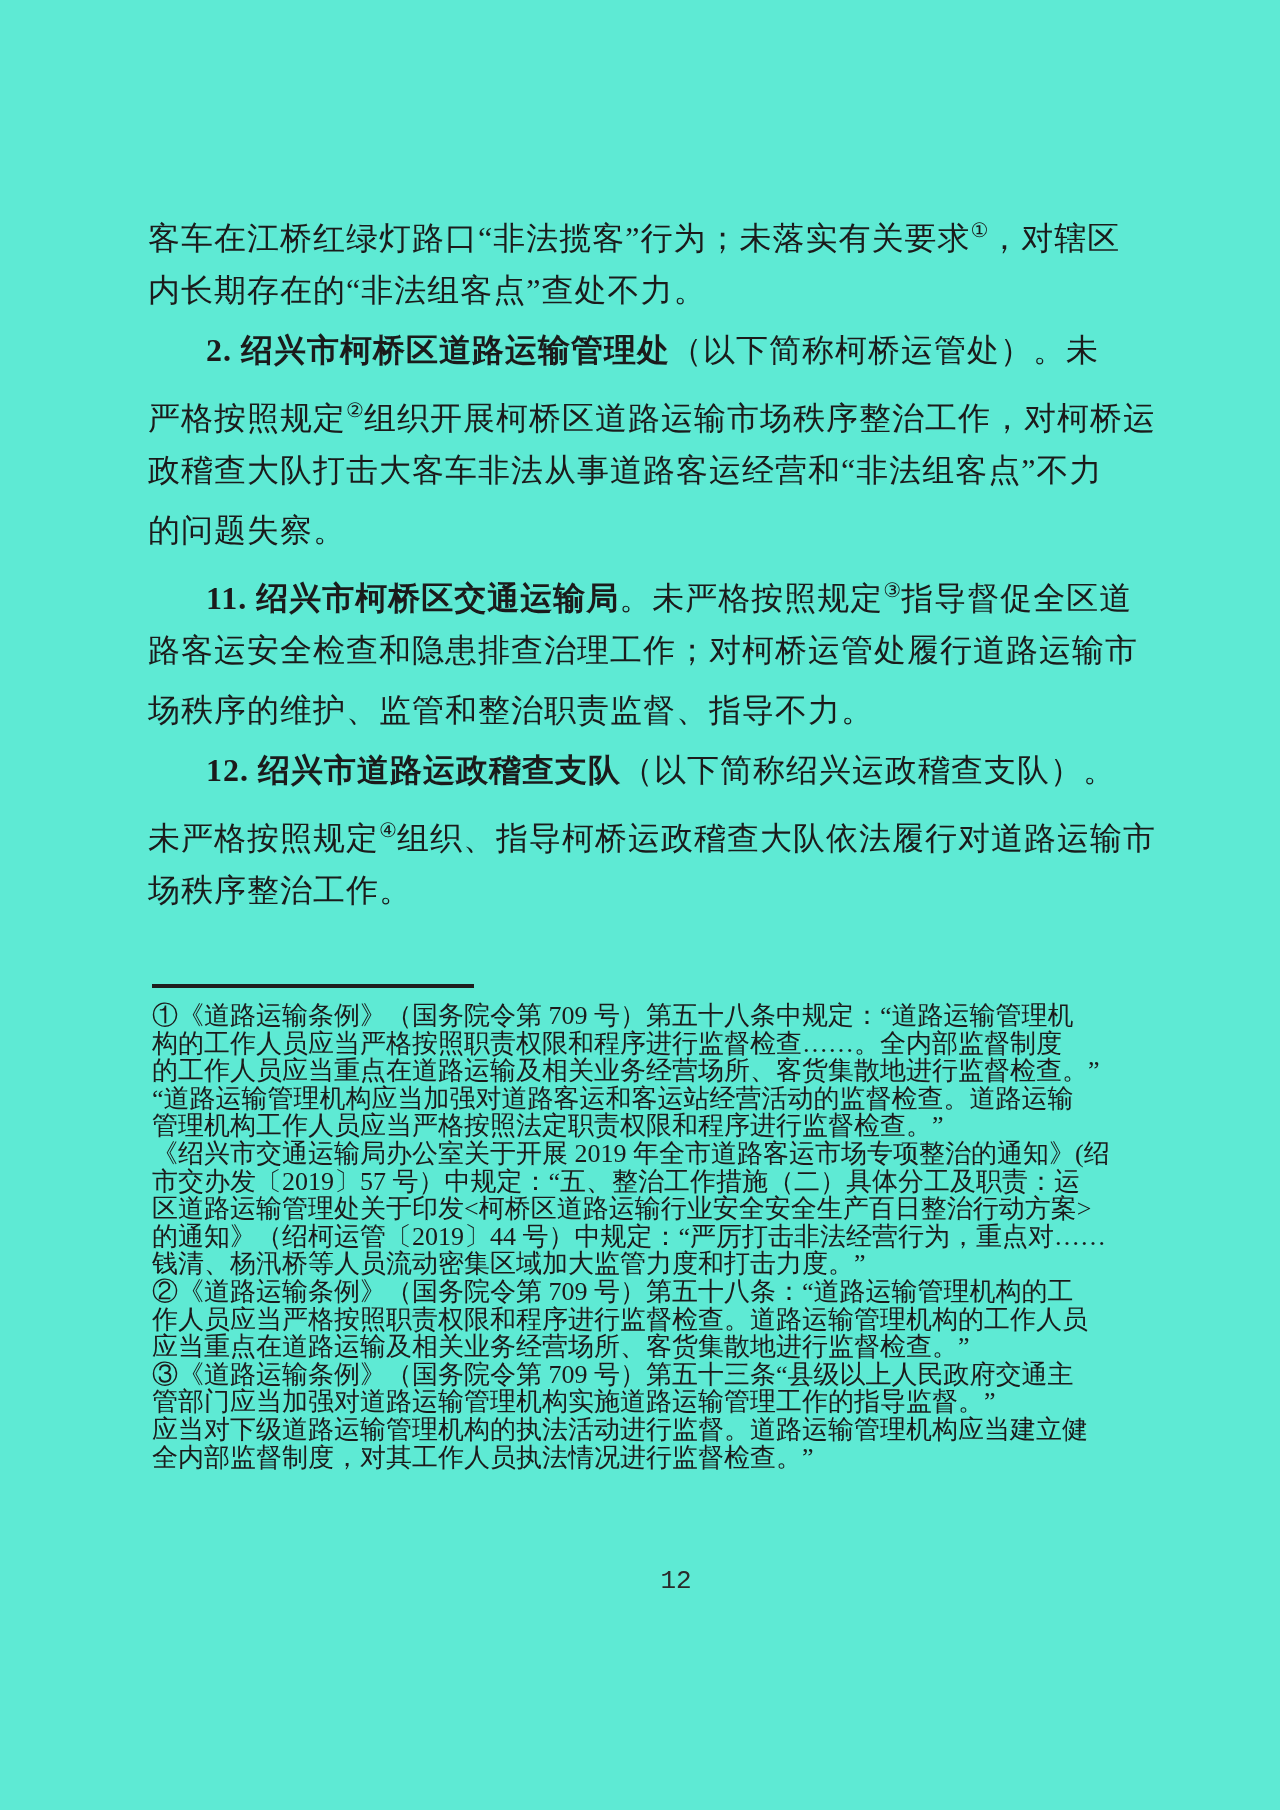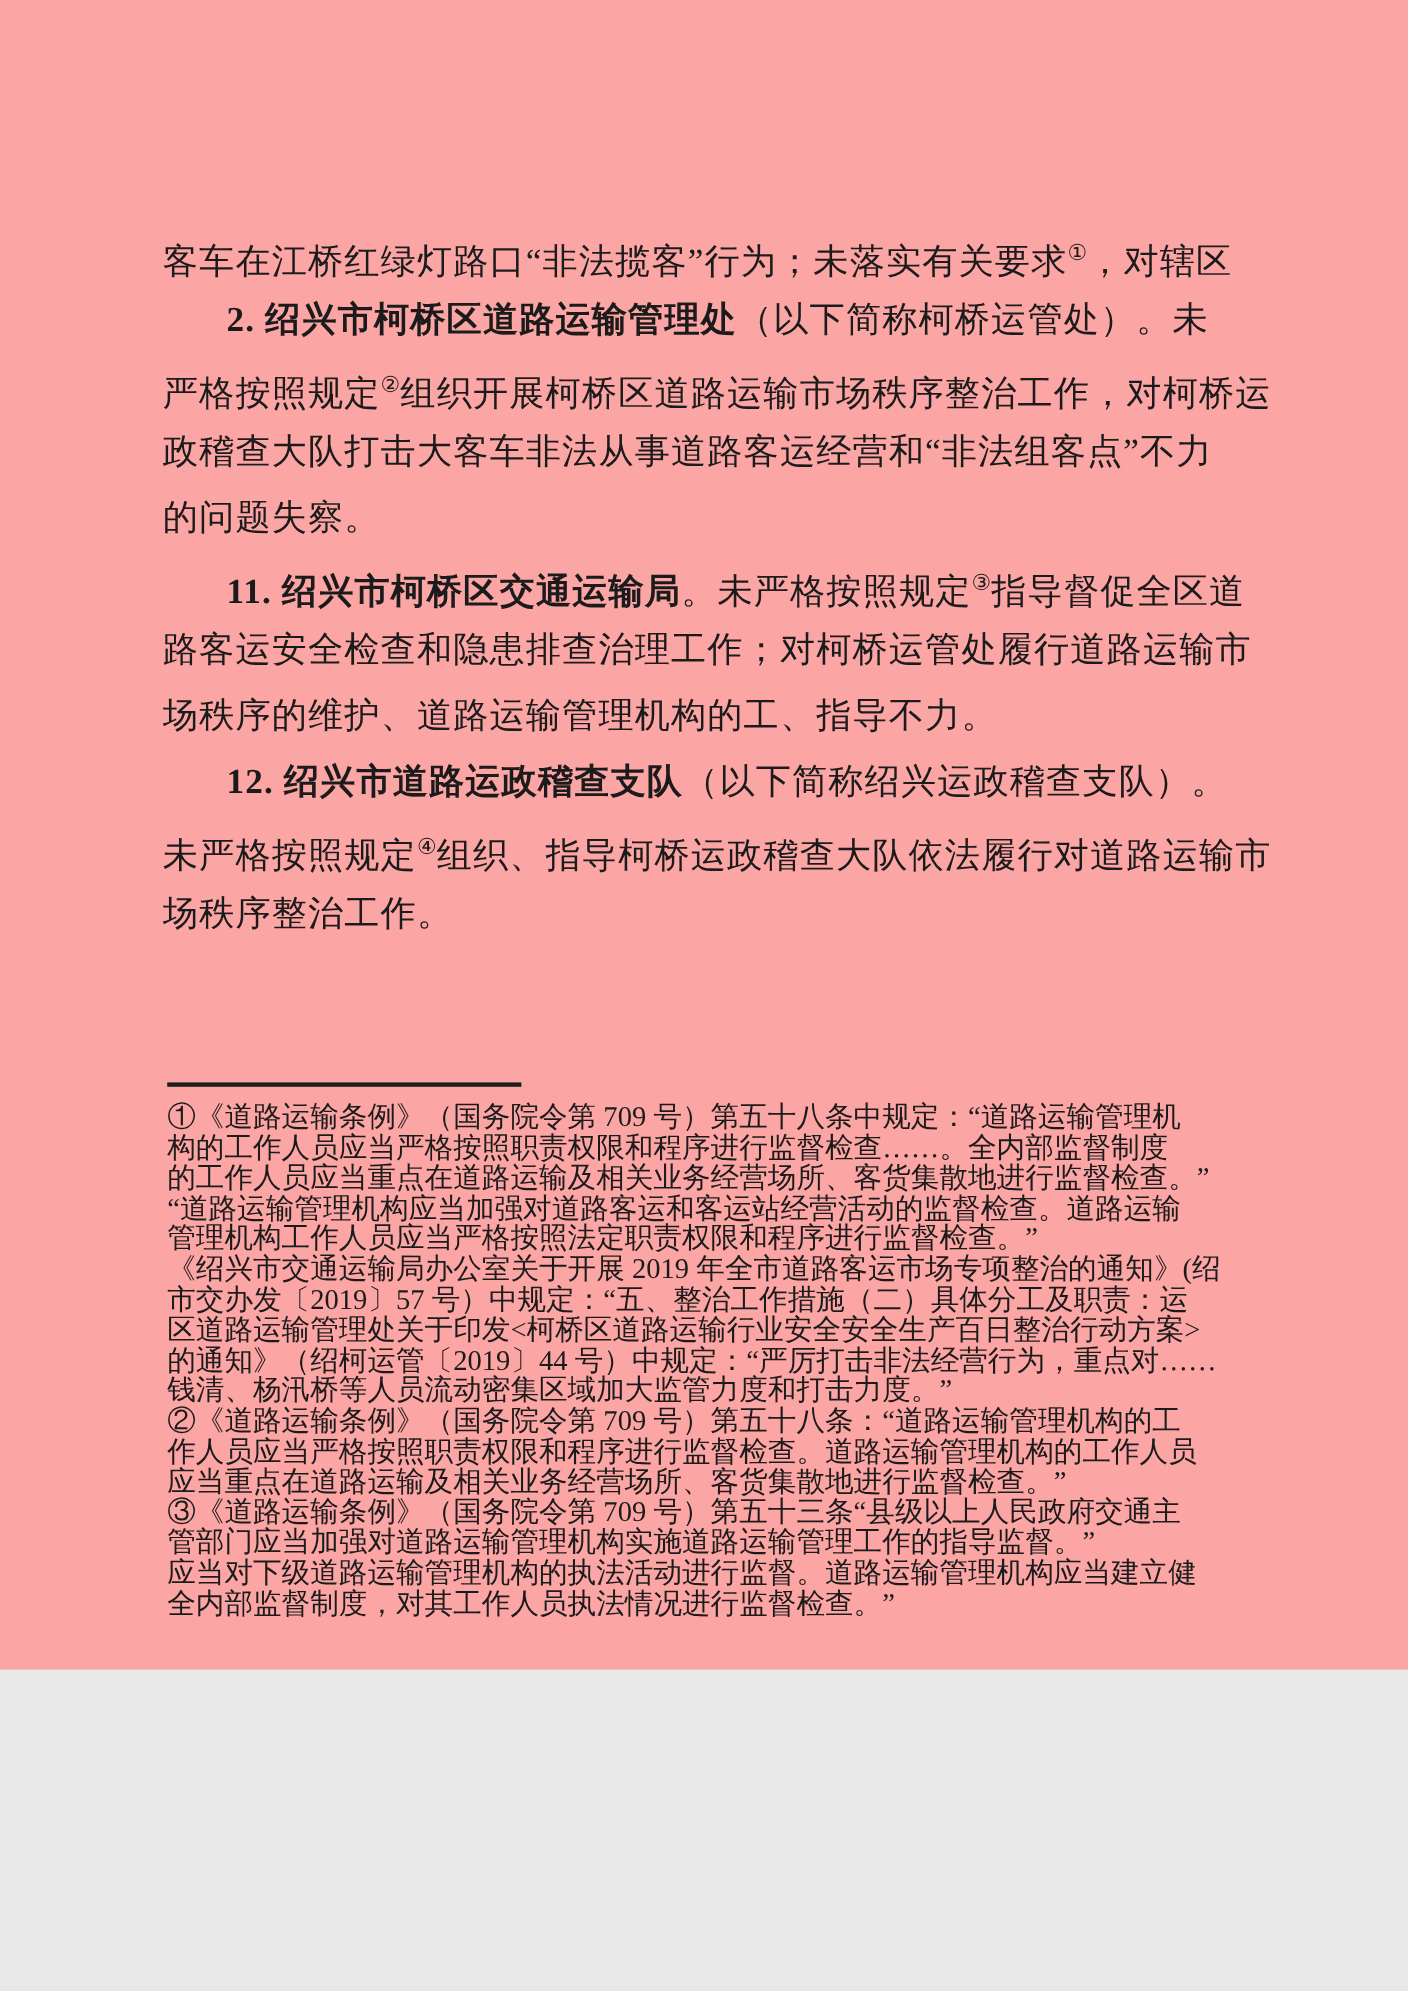--- a/index.html
+++ b/index.html
@@ -1,21 +1,21 @@
 <!DOCTYPE html>
 <html><head>
 <meta charset="utf-8">
 <style>
   html, body { margin: 0; padding: 0; background: #e8e8e8; }
   .page {
     position: relative;
     width: 1280px;
-    height: 1518px;
+    height: 1810px;
     margin: 0 auto;
-    background: #fca5a5;
+    background: #5eead4;
     font-family: "Liberation Serif", "DejaVu Serif", serif;
     color: #1b1b1b;
     overflow: hidden;
   }
   .body-block {
     position: absolute;
     left: 148px;
     top: 200px;
     width: 1000px;
   }
@@ -65,27 +65,28 @@
     margin-left: 36px;
   }
 </style>
 </head>
 <body>
 
 <div class="page">
 
   <div class="body-block">
     <div class="bline"><span>客车在江桥红绿灯路口“非法揽客”行为；未落实有关要求</span><span class="sup">①</span><span>，对辖区</span></div>
+    <div class="bline"><span>内长期存在的“非法组客点”查处不力。</span></div>
     <div class="bline"><span class="indent"></span><span class="b">2. 绍兴市柯桥区道路运输管理处</span><span>（以下简称柯桥运管处）。未</span></div>
     <div class="bline"><span>严格按照规定</span><span class="sup">②</span><span>组织开展柯桥区道路运输市场秩序整治工作，对柯桥运</span></div>
     <div class="bline"><span>政稽查大队打击大客车非法从事道路客运经营和“非法组客点”不力</span></div>
     <div class="bline"><span>的问题失察。</span></div>
     <div class="bline"><span class="indent"></span><span class="b">11. 绍兴市柯桥区交通运输局</span><span>。未严格按照规定</span><span class="sup">③</span><span>指导督促全区道</span></div>
     <div class="bline"><span>路客运安全检查和隐患排查治理工作；对柯桥运管处履行道路运输市</span></div>
-    <div class="bline"><span>场秩序的维护、道路运输管理机构的工、指导不力。</span></div>
+    <div class="bline"><span>场秩序的维护、监管和整治职责监督、指导不力。</span></div>
     <div class="bline"><span class="indent"></span><span class="b">12. 绍兴市道路运政稽查支队</span><span>（以下简称绍兴运政稽查支队）。</span></div>
     <div class="bline"><span>未严格按照规定</span><span class="sup">④</span><span>组织、指导柯桥运政稽查大队依法履行对道路运输市</span></div>
     <div class="bline"><span>场秩序整治工作。</span></div>
   </div>
 
   <div class="fn-sep"></div>
 
   <div class="footnotes">
     <div class="fline">①《道路运输条例》（国务院令第 709 号）第五十八条中规定：“道路运输管理机</div>
     <div class="fline">构的工作人员应当严格按照职责权限和程序进行监督检查……。全内部监督制度</div>

